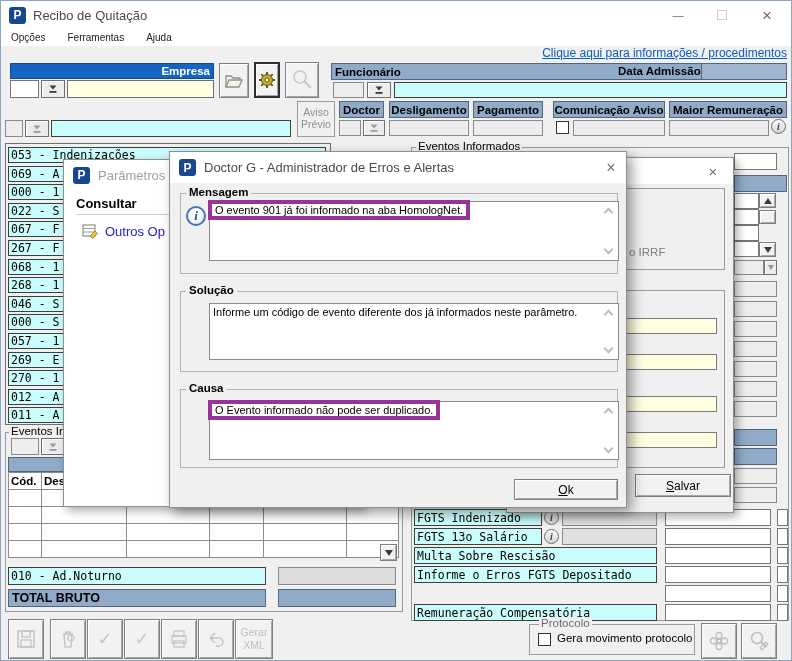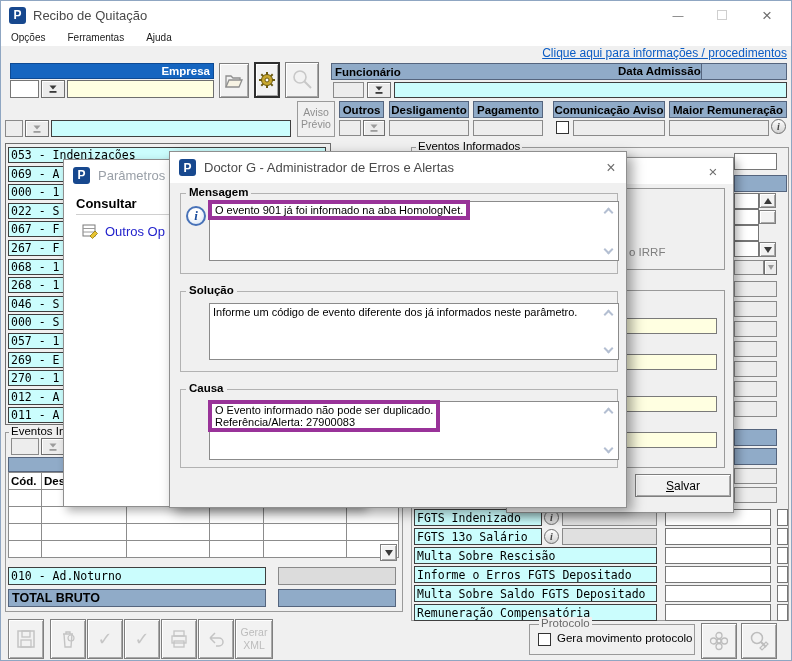--- a/index.html
+++ b/index.html
@@ -117,21 +117,21 @@
         <polygon points="1.5,1.5 8.5,1.5 5,5.5" fill="#9c9c9c"></polygon>
         <rect x="1.5" y="7" width="7" height="1.8" fill="#9c9c9c"></rect>
       </svg>
   </div>
   <div class="abs cyan" style="left:50px;top:119px;width:240px;height:17px"></div>
   <div class="abs" style="left:296px;top:100px;width:38px;height:36px;border:1px solid #9a9a9a;background:#f0f0f0;display:flex;align-items:center;justify-content:center;text-align:center">
     <span style="font-size:10.5px;color:#8f8f8f;line-height:1.1;display:block;width:34px;white-space:normal">Aviso Prévio</span>
   </div>
 
   <div class="abs band" style="left:338px;top:100px;width:45px;height:17px;justify-content:center">
-    <span>Outros</span>
+    <span>Doctor</span>
   </div>
   <div class="abs gcell" style="left:338px;top:119px;width:22px;height:16px"></div>
   <div class="abs dd" style="left:362px;top:119px;width:22px;height:16px">
     <svg width="10" height="10">
         <polygon points="1.5,1.5 8.5,1.5 5,5.5" fill="#9c9c9c"></polygon>
         <rect x="1.5" y="7" width="7" height="1.8" fill="#9c9c9c"></rect>
       </svg>
   </div>
 
   <div class="abs band" style="left:388px;top:100px;width:80px;height:17px;justify-content:center">
@@ -287,21 +287,20 @@
       <span class="icircle">i</span>
     </div>
   <div class="abs" style="left:561px;top:508px;width:95px;height:17px;background:#e0e0e0;border:1px solid #8a8a8a"></div>
   <div class="abs cyan" style="left:413px;top:527px;width:128px;height:17px">FGTS 13o Salário</div>
   <div class="abs" style="left:543px;top:528px">
       <span class="icircle">i</span>
     </div>
   <div class="abs" style="left:561px;top:527px;width:95px;height:17px;background:#e0e0e0;border:1px solid #8a8a8a"></div>
   <div class="abs cyan" style="left:413px;top:546px;width:243px;height:17px">Multa Sobre Rescisão</div>
   <div class="abs cyan" style="left:413px;top:565px;width:243px;height:17px">Informe o Erros FGTS Depositado</div>
-  <div class="abs cyan" style="left:413px;top:584px;width:243px;height:17px">Multa Sobre Saldo FGTS Depositado</div>
   <div class="abs cyan" style="left:413px;top:603px;width:243px;height:17px">Remuneração Compensatória</div>
   <div class="abs cell" style="left:664px;top:508px;width:106px;height:17px"></div>
   <div class="abs cell" style="left:664px;top:527px;width:106px;height:17px"></div>
   <div class="abs cell" style="left:664px;top:546px;width:106px;height:17px"></div>
   <div class="abs cell" style="left:664px;top:565px;width:106px;height:17px"></div>
   <div class="abs cell" style="left:664px;top:584px;width:106px;height:17px"></div>
   <div class="abs cell" style="left:664px;top:603px;width:106px;height:17px"></div>
   <div class="abs cell" style="left:776px;top:508px;width:11px;height:17px"></div>
   <div class="abs cell" style="left:776px;top:527px;width:11px;height:17px"></div>
   <div class="abs cell" style="left:776px;top:546px;width:11px;height:17px"></div>
@@ -429,21 +428,23 @@
       <span class="txtline">Informe um código de evento diferente dos já informados neste parâmetro.</span>
       <span class="chev up" style="top:7px"></span>
       <span class="chev down" style="bottom:7px"></span>
     </div>
 
     <div class="fieldset" style="left:10px;top:237px;width:438px;height:79px"></div>
     <span class="legend" style="left:16px;top:230px">Causa</span>
     <div class="txtbox" style="left:39px;top:249px;width:410px;height:59px">
       <span class="purple">
         <span style="display:block;white-space:nowrap">O Evento informado não pode ser duplicado.</span>
-        <span style="display:block;white-space:nowrap">Referência/Alerta: 27900083</span>
       </span>
       <span class="chev up" style="top:7px"></span>
       <span class="chev down" style="bottom:7px"></span>
     </div>
 
+    <div class="btn" style="position:absolute;left:344px;top:327px;width:104px;height:21px">
+      <span class="accel" style="font-size:12px">Ok</span>
+    </div>
   </div>
 
 </div>
 
 </body></html>

